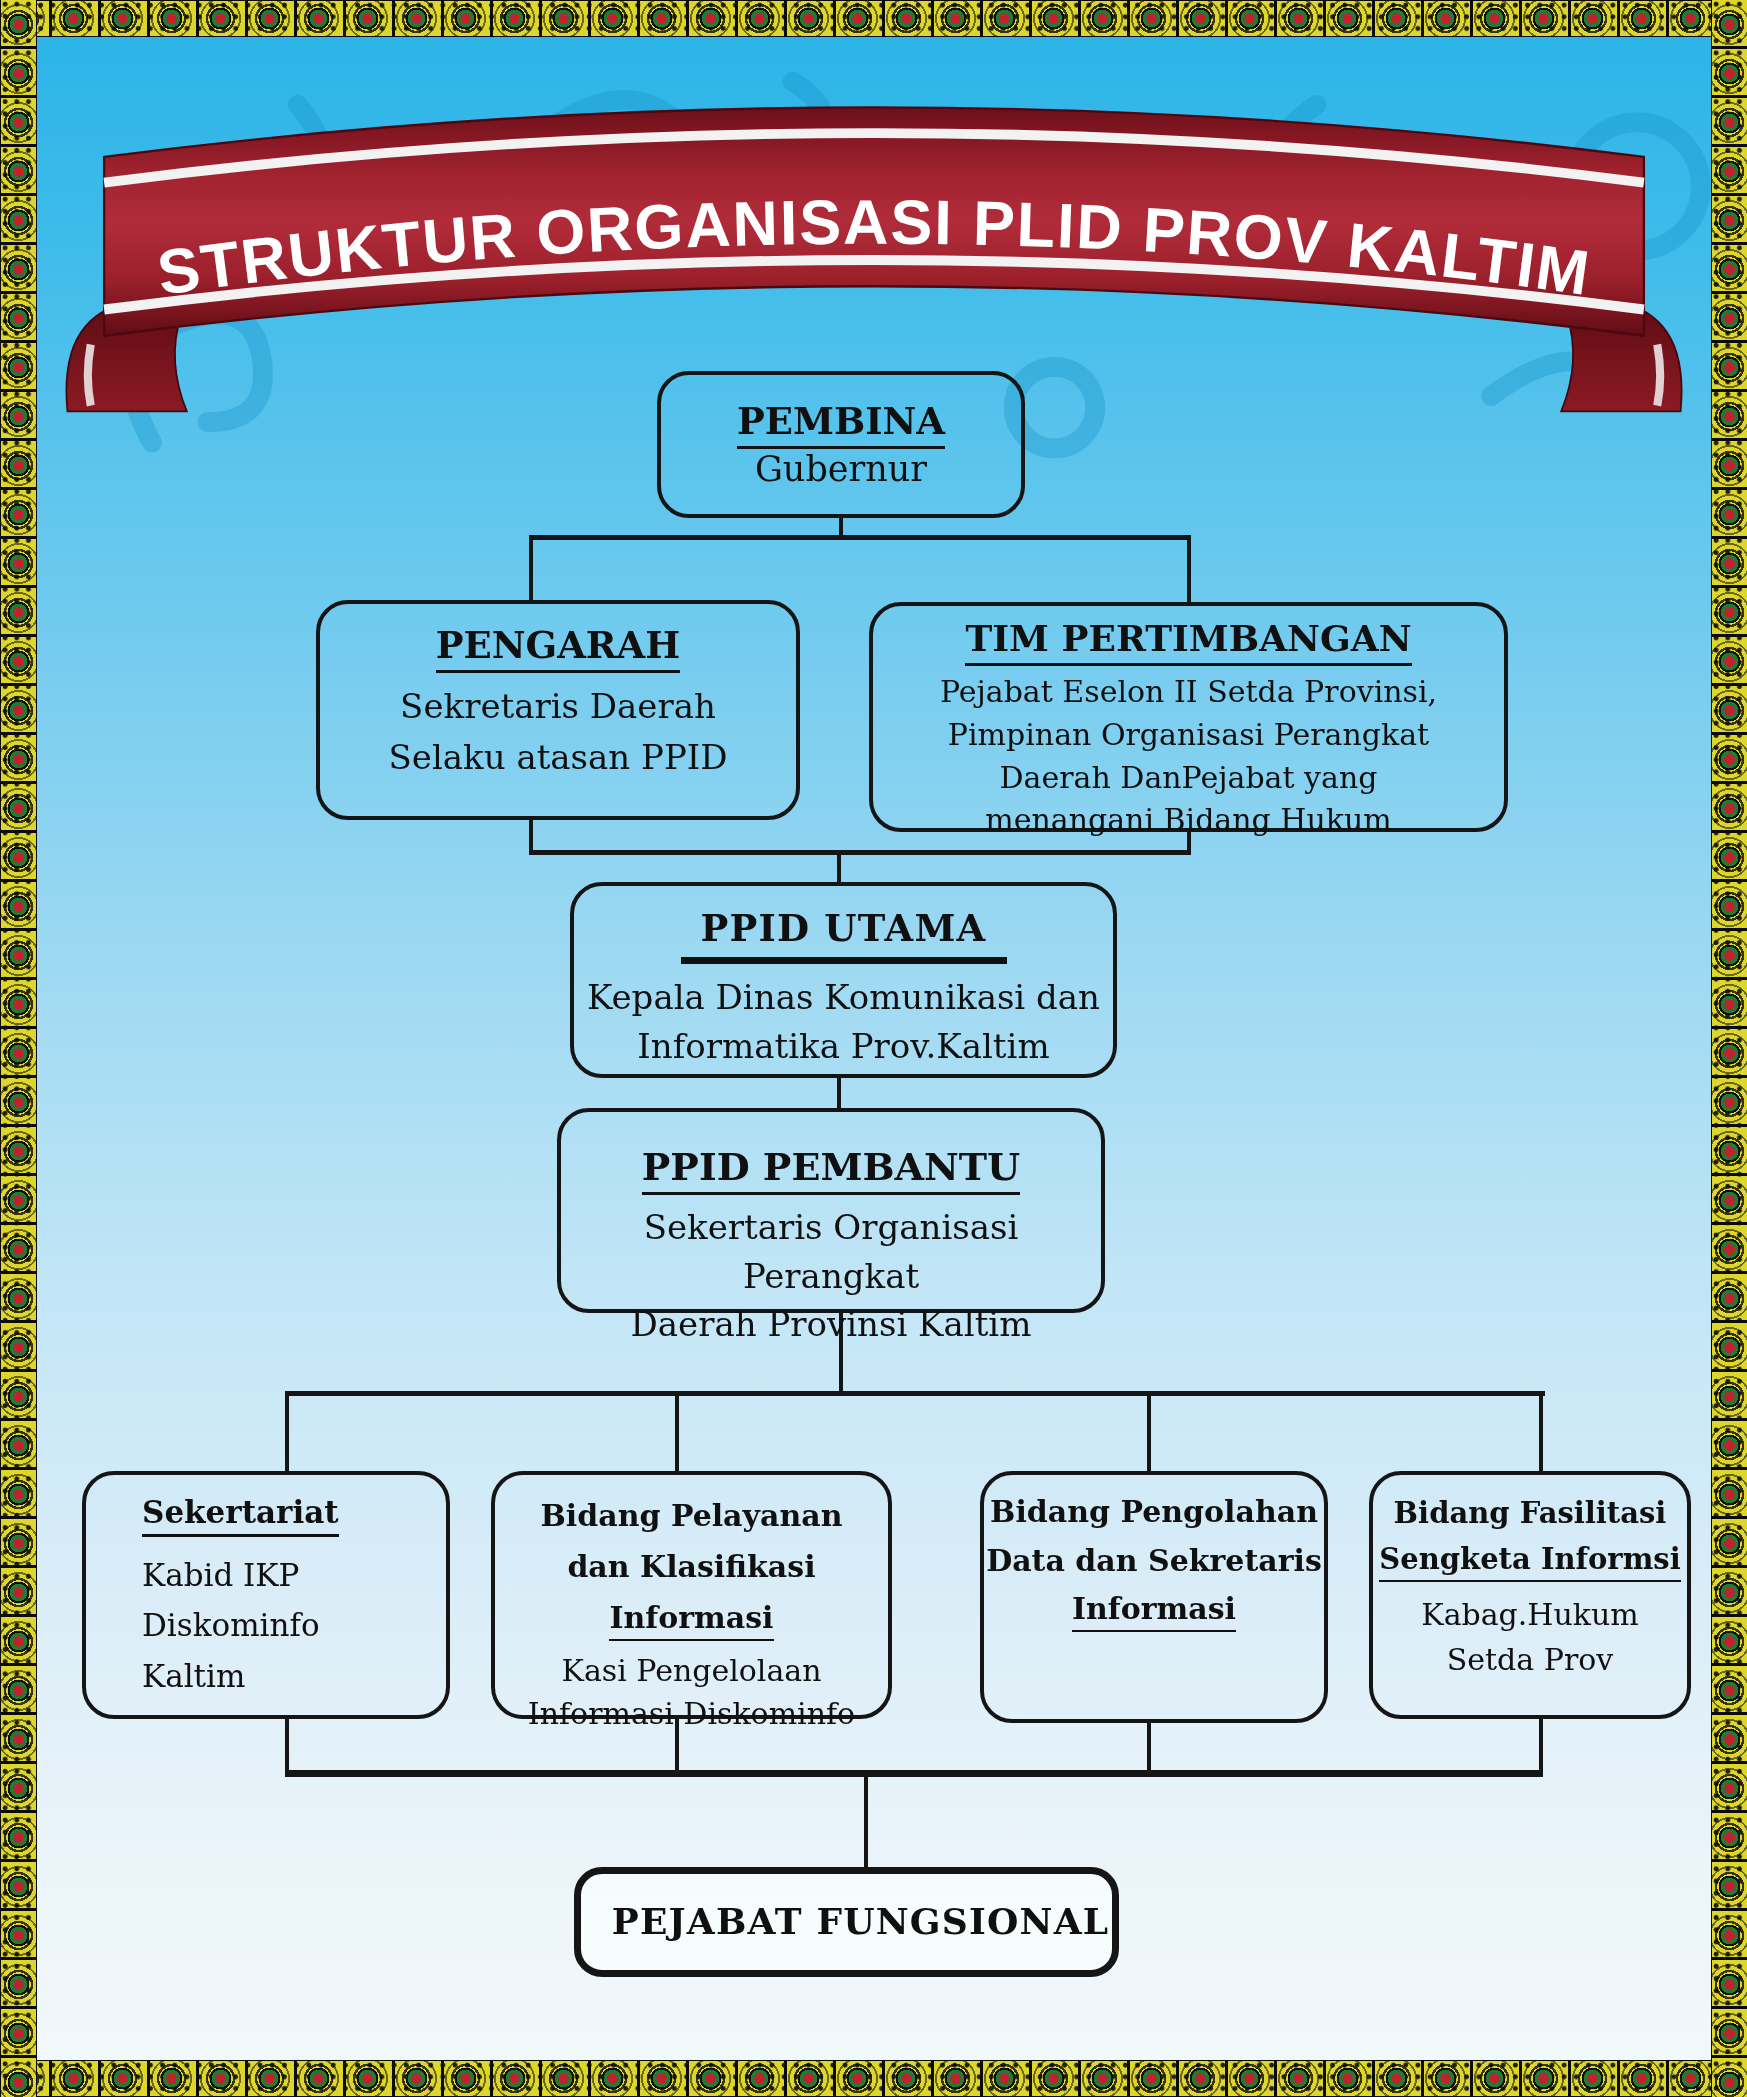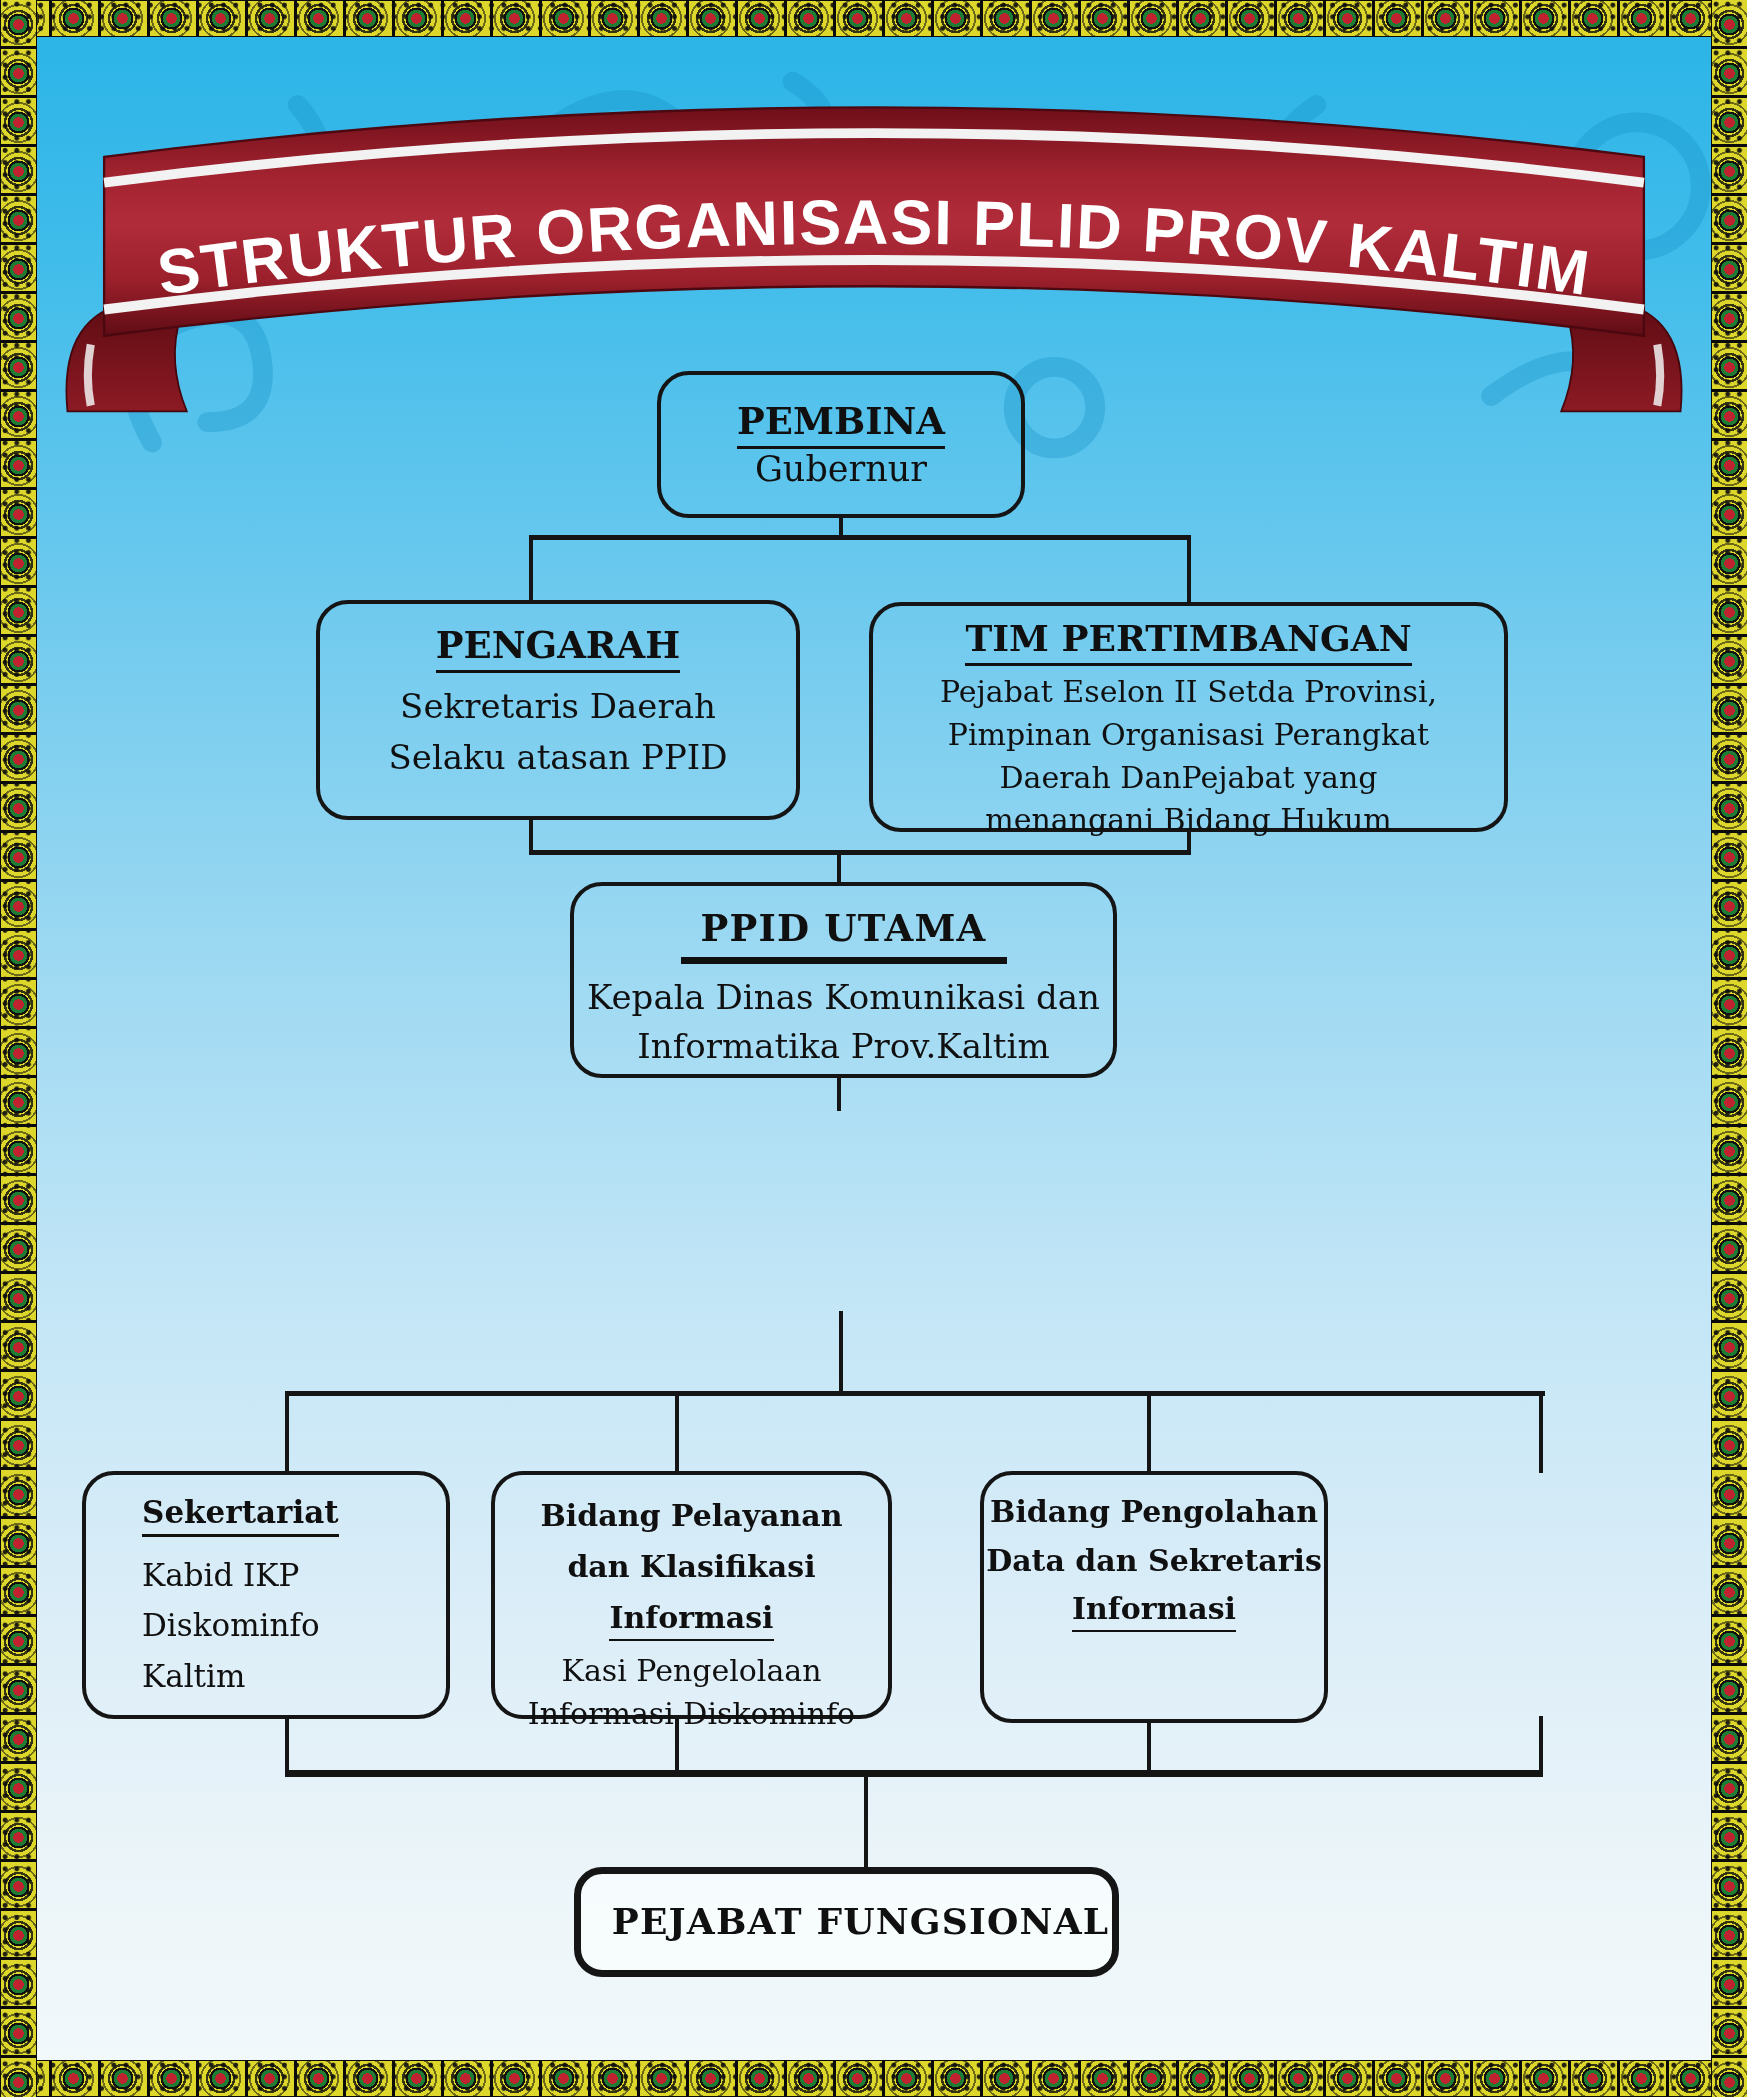--- a/index.html
+++ b/index.html
@@ -159,20 +159,25 @@
 menangani Bidang Hukum</div>
   </div>
 
   <div class="box n-utama">
     <span class="ttl-plain">PPID UTAMA</span>
     <div class="bar"></div>
     <div class="body-txt">Kepala Dinas Komunikasi dan
 Informatika Prov.Kaltim</div>
   </div>
 
+  <div class="box n-pembantu">
+    <span class="ttl">PPID PEMBANTU</span>
+    <div class="body-txt">Sekertaris Organisasi Perangkat
+Daerah Provinsi Kaltim</div>
+  </div>
 
   <div class="box n-sek">
     <span class="ttl">Sekertariat</span>
     <div class="body-txt">Kabid IKP
 Diskominfo
 Kaltim</div>
   </div>
 
   <div class="box n-pel">
     <div class="ttl-wrap">
@@ -185,20 +190,28 @@
   </div>
 
   <div class="box n-pen">
     <div class="ttl-wrap">
       <span class="multi">Bidang Pengolahan
 Data dan Sekretaris</span><br>
       <span class="ttl" style="font-size:30px;border-bottom-width:2.9px;">Informasi</span>
     </div>
   </div>
 
+  <div class="box n-fas">
+    <div class="ttl-wrap">
+      <span class="multi">Bidang Fasilitasi</span><br>
+      <span class="ttl" style="font-size:29px;border-bottom-width:2.9px;">Sengketa Informsi</span>
+    </div>
+    <div class="body-txt">Kabag.Hukum
+Setda Prov</div>
+  </div>
 
   <div class="box n-pejabat">
     <span class="ttl-plain">PEJABAT FUNGSIONAL</span>
   </div>
 
   <div class="bd bd-h bd-top"></div>
   <div class="bd bd-h bd-bottom"></div>
   <div class="bd bd-v bd-left"></div>
   <div class="bd bd-v bd-right"></div>
 

